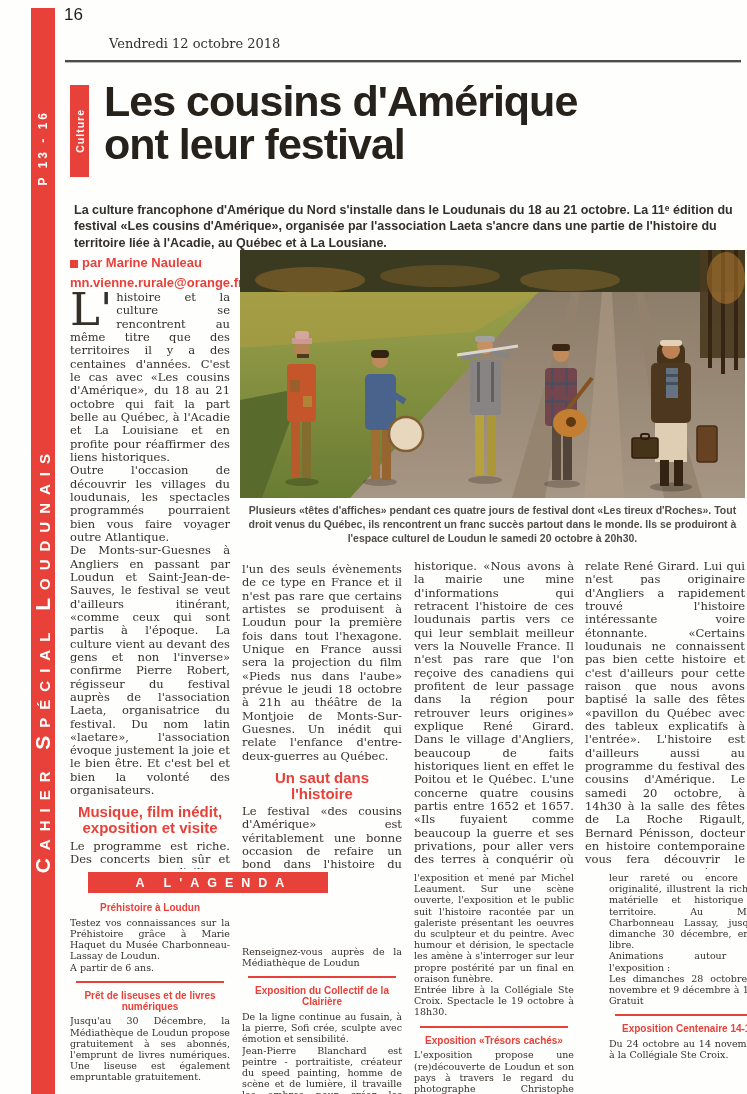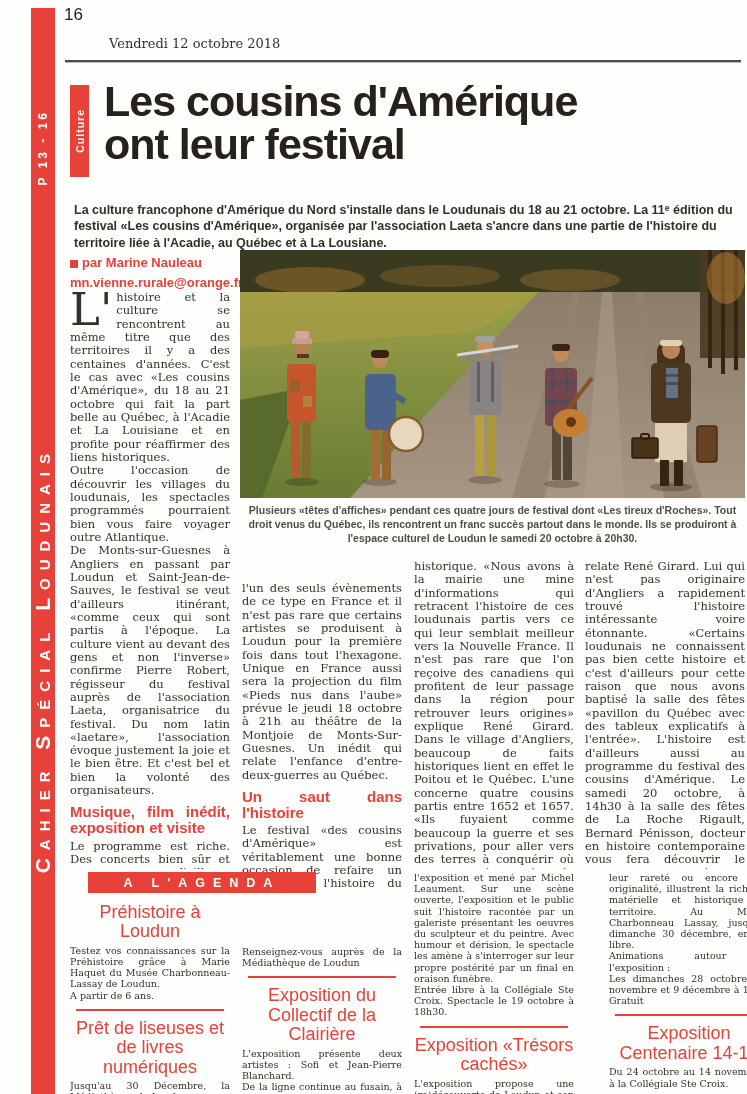--- a/index.html
+++ b/index.html
@@ -32,38 +32,38 @@
           font-family:"Liberation Sans",sans-serif;font-weight:bold;font-size:13px;line-height:1.5;}
   .byline .sq{display:inline-block;width:8px;height:8px;background:var(--accent);margin-right:4px;vertical-align:-1px;}
   
   .photo{left:240px;top:250px;width:505px;height:248px;overflow:hidden;background:#7c7465;}
   .caption{left:240px;top:504px;width:505px;text-align:center;font-family:"Liberation Sans",sans-serif;
            font-weight:bold;font-size:10.5px;line-height:1.32;color:#524d46;}
   
   .col{position:absolute;width:160px;text-align:justify;font-size:11.5px;line-height:1.16;overflow:hidden;}
   .col p{margin:0;}
   .col1{left:70px;top:291px;height:578px;}
-  .col2{left:242px;top:582px;height:309px;}
+  .col2{left:242px;top:563px;height:309px;}
   .col3{left:414px;top:560px;height:309px;}
   .col4{left:585px;top:560px;height:309px;}
   .dropcap::first-letter{float:left;font-size:45px;line-height:36px;padding:1px 4px 0 0;}
   .subhead{font-family:"Liberation Sans",sans-serif;font-weight:bold;color:var(--accent);
-           font-size:15px;line-height:1.04;margin:7px 0 4px;}
+           font-size:15px;line-height:1.04;text-align:center;margin:7px 0 4px;}
   
   .agenda-bar{left:88px;top:872px;width:228px;height:21px;background:var(--accent);color:#fff;
               font-family:"Liberation Sans",sans-serif;font-weight:bold;font-size:12.5px;letter-spacing:8px;
-              display:flex;align-items:center;justify-content:center;}
+              display:flex;align-items:center;justify-content:center;padding-left:12px;}
   .acol{position:absolute;width:160px;font-size:9.5px;line-height:1.18;text-align:justify;overflow:hidden;}
   .acol p{margin:0;}
   .ac1{left:70px;top:898px;height:196px;}
   .ac2{left:242px;top:898px;height:196px;margin-top:48px;}
   .ac3{left:414px;top:872px;height:222px;}
   .ac4{left:609px;top:872px;height:222px;}
-  .aheading{font-family:"Liberation Sans",sans-serif;font-weight:normal;color:var(--accent);
-            font-size:18px;line-height:1.08;text-align:center;margin:5px 0 3px;}
+  .aheading{font-family:"Liberation Sans",sans-serif;font-weight:bold;color:var(--accent);
+            font-size:10px;line-height:1.08;text-align:center;margin:5px 0 3px;}
   .adivider{height:2px;background:var(--accent);width:92%;margin:8px auto;}
 </style>
 </head>
 <body>
 
 <div class="page">
 
   <div class="abs sidebar"></div>
   <div class="vwrap sidebar-pages">
     <span class="vtext">P 13 - 16</span>
@@ -217,21 +217,20 @@
     <p>A partir de 6 ans.</p>
     <div class="adivider"></div>
     <div class="aheading">Prêt de liseuses et de livres numériques</div>
     <p>Jusqu'au 30 Décembre, la Médiathèque de Loudun propose gratuitement à ses abonnés, l'emprunt de livres numériques. Une liseuse est également empruntable gratuitement.</p>
   </div>
 
   <div class="acol ac2">
     <p>Renseignez-vous auprès de la Médiathèque de Loudun</p>
     <div class="adivider"></div>
     <div class="aheading">Exposition du Collectif de la Clairière</div>
-    <p>L'exposition présente deux artistes : Sofi et Jean-Pierre Blanchard.</p>
     <p>De la ligne continue au fusain, à la pierre, Sofi crée, sculpte avec émotion et sensibilité.</p>
     <p>Jean-Pierre Blanchard est peintre - portraitiste, créateur du speed painting, homme de scène et de lumière, il travaille les ombres pour créer les formes. Peintre figuratif symbolique et émouvant, il livre une galerie de portraits d'hommes et de femmes.</p>
 
   </div>
 
   <div class="acol ac3">
     <p>l'exposition et mené par Michel Leaument. Sur une scène ouverte, l'exposition et le public suit l'histoire racontée par un galeriste présentant les oeuvres du sculpteur et du peintre. Avec humour et dérision, le spectacle les amène à s'interroger sur leur propre postérité par un final en oraison funèbre.</p>
     <p>Entrée libre à la Collégiale Ste Croix. Spectacle le 19 octobre à 18h30.</p>
     <div class="adivider"></div>
     <div class="aheading">Exposition «Trésors cachés»</div>

